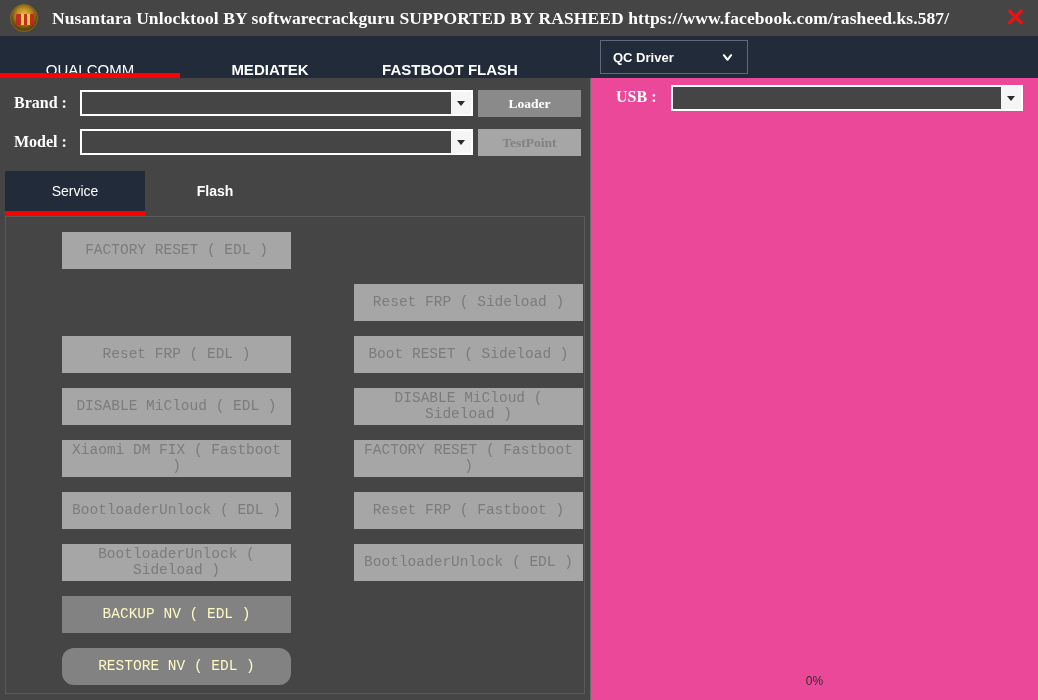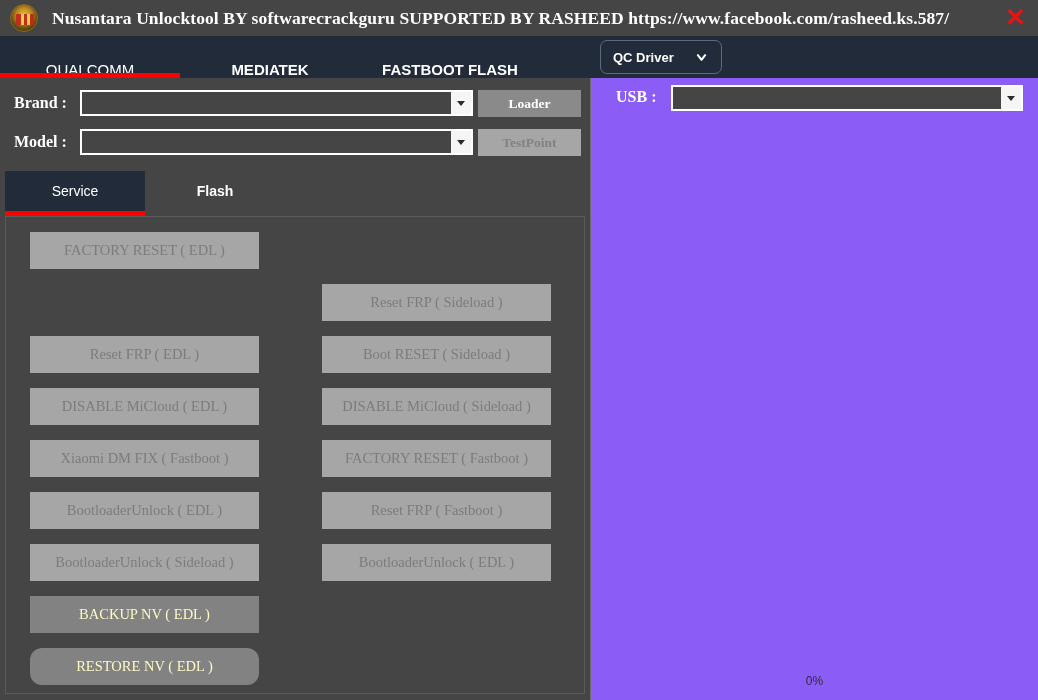--- a/index.html
+++ b/index.html
@@ -114,36 +114,36 @@
     font-size: 13px;
     font-weight: bold;
   }
   .tb-select .chev {
     position: absolute;
     right: 14px; top: 50%;
     transform: translateY(-50%);
     width: 11px; height: 11px;
     color: #ffffff;
   }
-  #sel-qc   { left: 600px; width: 122px; border-radius: 7px; }
+  #sel-qc   { left: 600px; width: 148px; }
   #sel-adb  { left: 768px; width: 255px; }
 
   
   .left-panel {
     position: absolute;
     left: 0; top: 78px;
     width: 591px; height: 622px;
     background: #454545;
     border-right: 1px solid #6b6b6b;
   }
   .right-panel {
     position: absolute;
     left: 591px; top: 78px;
     width: 447px; height: 622px;
-    background: #8b5cf6;
+    background: #ec4899;
   }
 
   .field-row { position: absolute; left: 0; width: 591px; height: 30px; }
   .field-label {
     position: absolute;
     left: 14px; top: 0;
     width: 62px;
     color: #ffffff;
     font-family: "Liberation Serif", serif;
     font-weight: bold;
@@ -233,30 +233,31 @@
     background: #454545;
   }
   .action-btn {
     position: absolute;
     width: 229px;
     height: 37px;
     border: none;
     background: #a6a6a6;
     color: #7c7c7c;
     font-size: 14.5px;
-    font-family: Liberation Serif, serif;
+    font-family: Liberation Mono, monospace;
     font-weight: normal;
     text-align: center;
     line-height: 1.05;
     padding: 16px 4px;
     cursor: default;
     display: flex;
     align-items: center;
     justify-content: center;
     overflow: hidden;
+    margin-left: 32px;
   }
   .action-btn.enabled {
     background: #828282;
     color: #fef9c3;
     cursor: pointer;
   }
 
   
   .usb-label {
     position: absolute;

